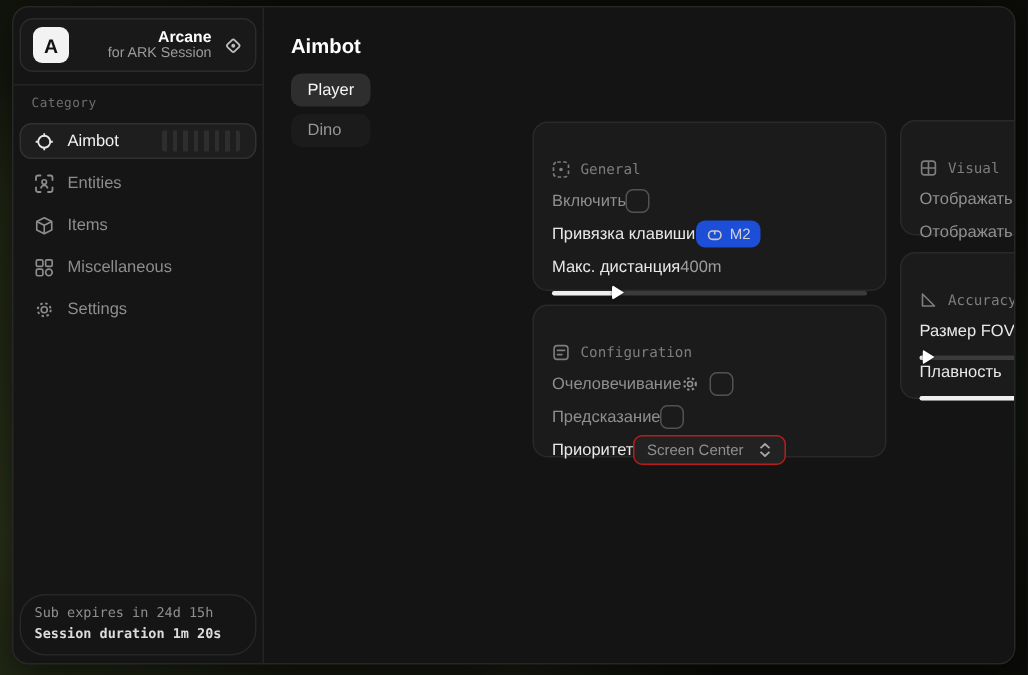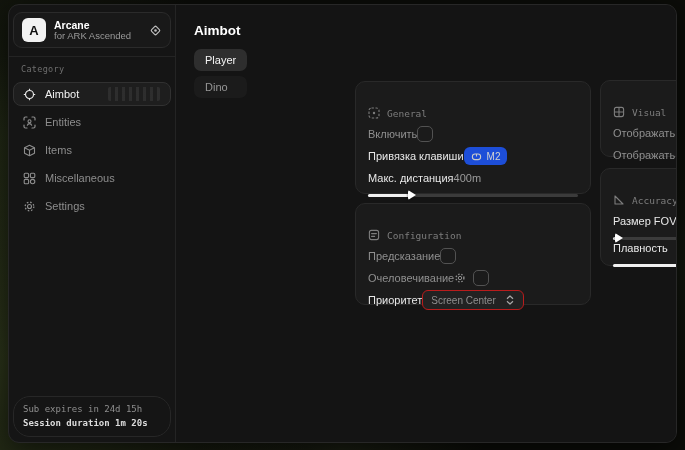--- a/index.html
+++ b/index.html
@@ -27,21 +27,21 @@
     position:relative; padding:7px 4px;
   }
   .brand-card {
     height:36px; border:1px solid #2b2b2b; background:#191919; border-radius:9px;
     display:flex; align-items:center; padding:0 8px; gap:8px;
   }
   .logo {
     width:24px; height:24px; border-radius:6px; background:#f2f2f2; color:#111;
     font-weight:bold; font-size:13px; display:flex; align-items:center; justify-content:center;
   }
-  .brand-text { flex:1; line-height:1.15; }
+  .brand-text { flex:1; line-height:1.15;text-align:right; }
   .brand-name { font-size:10.5px; font-weight:bold; color:#fff; }
   .brand-sub { font-size:9.5px; color:#9a9a9a; }
   .brand-action { color:#bdbdbd; display:flex; }
   .side-divider { height:1px; background:#242424; margin:8px -4px 7px -4px; }
   .category {
     font-family:"DejaVu Sans Mono", monospace;
     font-size:8.5px; color:#6e6e6e; margin:2px 0 8px 8px; letter-spacing:.3px;
   }
   .nav-item {
     height:24px; display:flex; align-items:center; gap:9px;
@@ -120,21 +120,21 @@
 <body>
 
 <div class="window">
 
   <div class="sidebar">
 
     <div class="brand-card">
       <div class="logo">A</div>
       <div class="brand-text">
         <div class="brand-name">Arcane</div>
-        <div class="brand-sub">for ARK Ascended</div>
+        <div class="brand-sub">for ARK Session</div>
       </div>
       <span class="brand-action">
         <svg width="13" height="13" viewBox="0 0 13 13">
           <rect x="3.2" y="3.2" width="6.6" height="6.6" rx="1.2" fill="none" stroke="#bdbdbd" stroke-width="1.2" transform="rotate(45 6.5 6.5)"></rect>
           <circle cx="6.5" cy="6.5" r="1.3" fill="#bdbdbd"></circle>
         </svg>
       </span>
     </div>
 
     <div class="side-divider"></div>
@@ -235,34 +235,34 @@
 
     <div class="panel" style="left:179px; top:198px; width:236px; height:102px;">
       <div class="panel-head">
         <svg width="12" height="12" viewBox="0 0 12 12">
           <rect x="1.4" y="1.4" width="9.2" height="9.2" rx="2" fill="none" stroke="#7d7d7d" stroke-width="1.1"></rect>
           <path d="M3.6 4.6h4.8M3.6 7.4h3" stroke="#7d7d7d" stroke-width="1.1" stroke-linecap="round"></path>
         </svg>
         <span>Configuration</span>
       </div>
       <div class="row">
-        <span class="lbl-dim">Предсказание</span>
-        <span class="checkbox"></span>
-      </div>
-      <div class="row">
         <span class="lbl-dim">Очеловечивание</span>
         <span class="row-right">
           <svg width="12" height="12" viewBox="0 0 12 12">
             <circle cx="6" cy="6" r="1.7" fill="none" stroke="#8f8f8f" stroke-width="1"></circle>
             <circle cx="6" cy="6" r="3.9" fill="none" stroke="#8f8f8f" stroke-width="1.4" stroke-dasharray="1.5 1.7"></circle>
           </svg>
           <span class="checkbox"></span>
         </span>
       </div>
       <div class="row">
+        <span class="lbl-dim">Предсказание</span>
+        <span class="checkbox"></span>
+      </div>
+      <div class="row">
         <span>Приоритет</span>
         <span class="dropdown">
           <span>Screen Center</span>
           <svg width="10" height="10" viewBox="0 0 10 10">
             <path d="M2 3.8 5 1l3 2.8M2 6.2 5 9l3-2.8" fill="none" stroke="#a8a8a8" stroke-width="1.2" stroke-linejoin="round"></path>
           </svg>
         </span>
       </div>
     </div>
 

